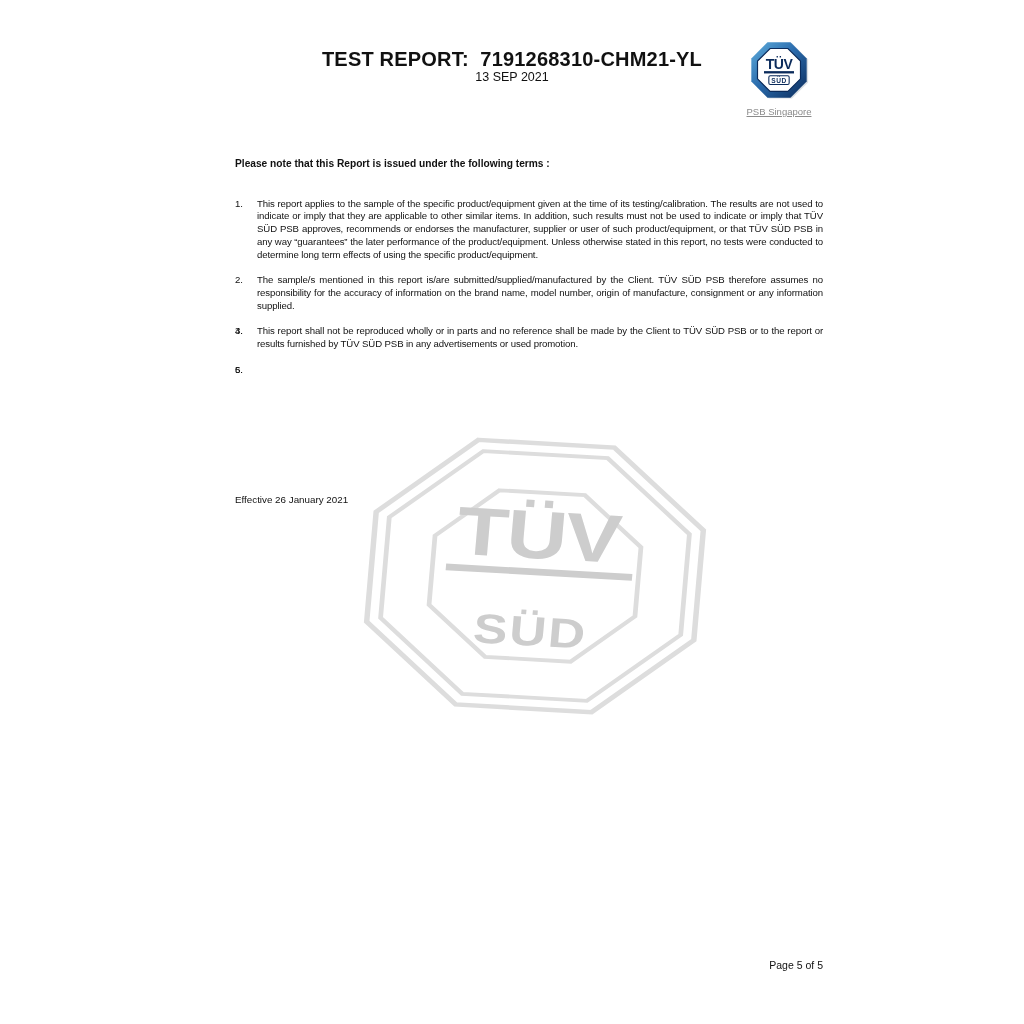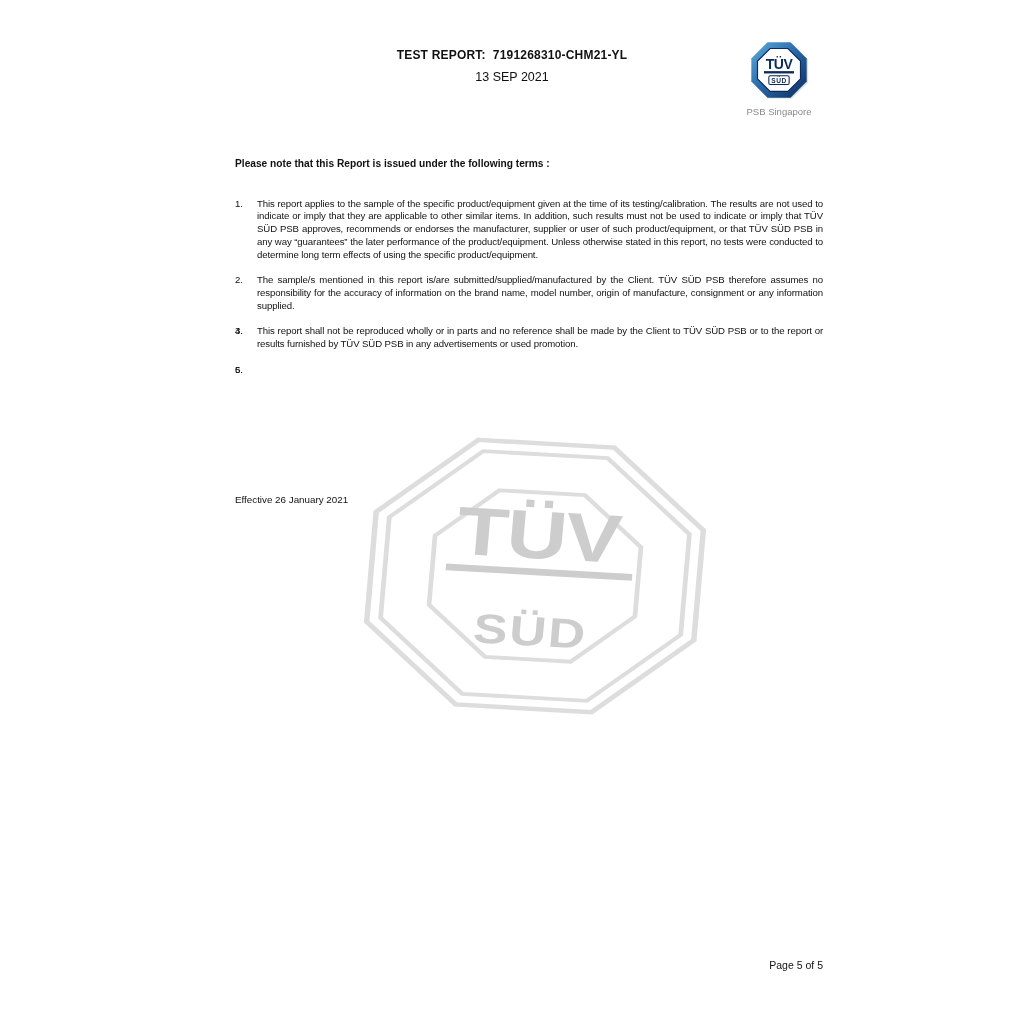--- a/index.html
+++ b/index.html
@@ -2,28 +2,28 @@
 <html><head>
 <meta charset="utf-8">
 <style>
   html,body{margin:0;padding:0;}
   body{
     width:1024px;height:1024px;background:#ffffff;position:relative;overflow:hidden;
     font-family:"Liberation Sans", sans-serif;color:#1a1a1a;
   }
   .report-title{
     position:absolute;top:48px;left:0;width:1024px;text-align:center;
-    font-size:12px;font-weight:bold;letter-spacing:.2px;color:#111;white-space:pre;
+    font-size:20px;font-weight:bold;letter-spacing:.2px;color:#111;white-space:pre;
   }
   .report-date{
     position:absolute;top:70px;left:0;width:1024px;text-align:center;
     font-size:12.5px;color:#111;
   }
   .logo-wrap{position:absolute;left:745px;top:39px;width:68px;text-align:center;}
-  .logo-caption{font-size:9.5px;color:#8b8b8b;margin-top:3px;white-space:nowrap;}
+  .logo-caption{font-size:9.5px;color:#8b8b8b;margin-top:3px;white-space:nowrap;text-decoration:underline;}
   .content{
     position:absolute;left:235px;top:158px;width:588px;z-index:2;
     font-size:9.6px;line-height:12.7px;color:#111;
   }
   .terms-intro{font-weight:bold;margin-bottom:27px;font-size:10.2px;}
   .term{position:relative;padding-left:22px;margin-bottom:13px;text-align:justify;letter-spacing:-0.1px;}
   .term .num{position:absolute;left:0;top:0;}
   .effective-date{position:absolute;left:235px;top:486px;font-size:9.8px;z-index:2;color:#111;margin-top:8px;}
   .watermark{position:absolute;left:352px;top:428px;width:366px;height:296px;z-index:1;}
   .page-footer{

